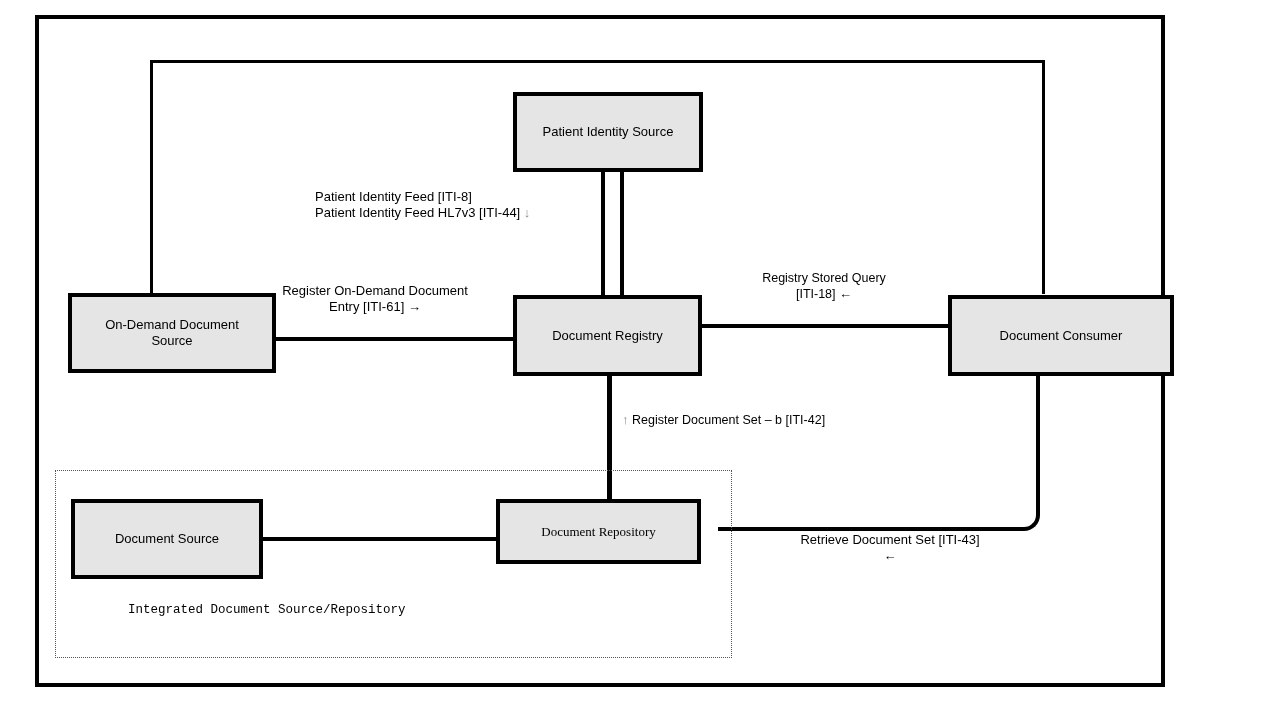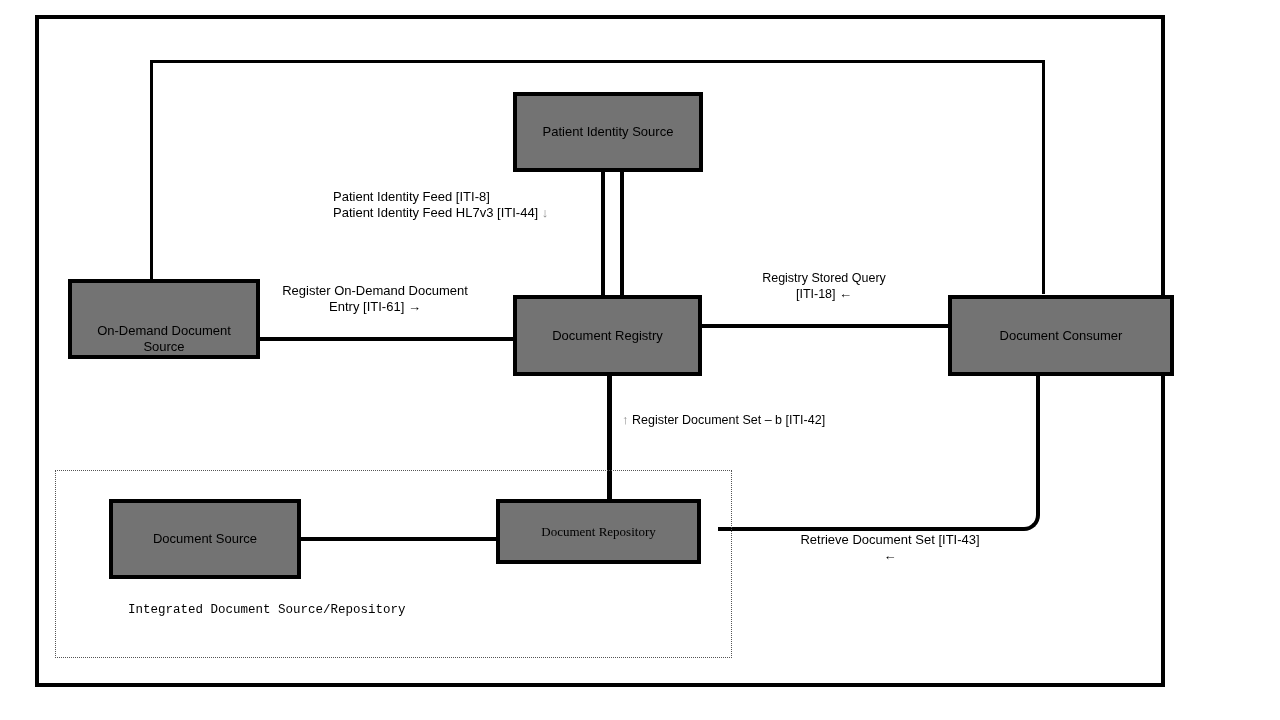--- a/index.html
+++ b/index.html
@@ -26,21 +26,21 @@
   .elbow {
     position:absolute; left:718px; top:376px; width:322px; height:155px;
     border-right:4px solid #000; border-bottom:4px solid #000;
     border-bottom-right-radius:16px;
   }
   .dotted-group {
     position:absolute; left:55px; top:470px; width:677px; height:188px;
     border:1px dotted #555;
   }
   .actor-box {
-    position:absolute; background:#737373; border:4px solid #000;
+    position:absolute; background:#e5e5e5; border:4px solid #000;
     display:flex; align-items:center; justify-content:center;
     text-align:center; font-size:13px; line-height:16px;
   }
   .label { position:absolute; font-size:13px; line-height:16px; white-space:nowrap; }
   .label.center { text-align:center; }
   .alt { font-size:12.5px; }
   .gray-arrow { color:#8c8c8c; }
   .arrow { font-size:13px; }
 </style>
 </head>
@@ -59,41 +59,41 @@
   <div class="vline" style="left:607px; top:374px; height:127px; width:5px;"></div>
   <div class="hline" style="left:261px; top:537px; width:254px;"></div>
   <div class="elbow"></div>
 
   <div class="dotted-group"></div>
 
   <div class="actor-box" style="left:513px; top:92px; width:190px; height:80px;">
     <span>Patient Identity Source</span>
   </div>
 
-  <div class="actor-box" style="left:68px; top:279px; width:192px; height:80px;align-items:flex-end;">
+  <div class="actor-box" style="left:68px; top:293px; width:208px; height:80px;">
     <span style="display:inline-block; width:150px;">On-Demand Document Source</span>
   </div>
 
   <div class="actor-box" style="left:513px; top:295px; width:189px; height:81px;">
     <span>Document Registry</span>
   </div>
 
   <div class="actor-box" style="left:948px; top:295px; width:226px; height:81px;">
     <span>Document Consumer</span>
   </div>
 
-  <div class="actor-box" style="left:71px; top:499px; width:192px; height:80px;margin-left:38px;">
+  <div class="actor-box" style="left:71px; top:499px; width:192px; height:80px;">
     <span>Document Source</span>
   </div>
 
   <div class="actor-box" style="left:496px; top:499px; width:205px; height:65px;font-family:Liberation Serif, serif;">
     <span>Document Repository</span>
   </div>
 
-  <div class="label" style="left:333px; top:189px;">
+  <div class="label" style="left:315px; top:189px;">
     <div>
       <span>Patient Identity Feed [ITI-8]</span>
     </div>
     <div>
       <span>Patient Identity Feed HL7v3  [ITI-44]</span>
       <span class="gray-arrow arrow">↓</span>
     </div>
   </div>
 
   <div class="label center" style="left:270px; top:283px; width:210px;">

